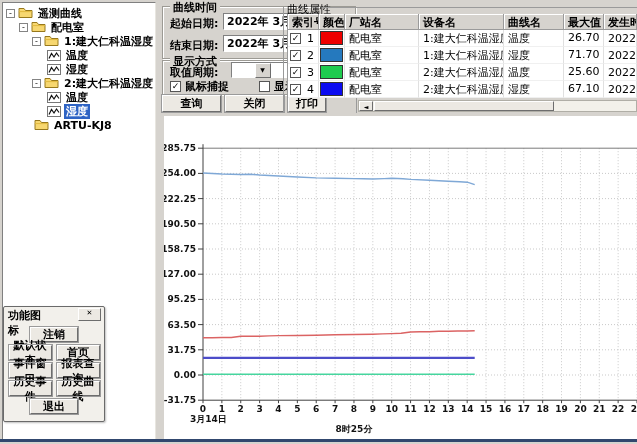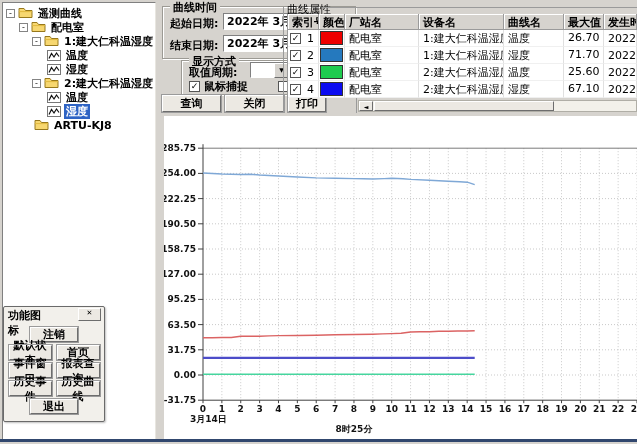--- a/index.html
+++ b/index.html
@@ -170,21 +170,21 @@
     <span class="combo-text">2022年 3月14</span>
     <span class="combo-btn">▼</span>
   </div>
   <span class="lbl" style="left:7px;top:31px;">结束日期:</span>
   <div class="combo" style="left:60px;top:28px;width:96px;">
     <span class="combo-text">2022年 3月14</span>
     <span class="combo-btn">▼</span>
   </div>
 </div>
 
-<div class="groupbox" style="left:162px;top:60px;width:192px;height:33px;margin-left:19px;">
+<div class="groupbox" style="left:162px;top:60px;width:192px;height:33px;">
   <span class="legend">显示方式</span>
   <span class="lbl" style="left:7px;top:4px;">取值周期:</span>
   <div class="combo" style="left:68px;top:1px;width:64px;height:16px;flex-direction:column;">
     <span class="combo-text">05分钟</span>
     <span class="combo-btn">▼</span>
   </div>
   <div class="cb-row" style="left:7px;top:18px;">
     <span class="cb">✓</span>
     <span>鼠标捕捉</span>
   </div>

